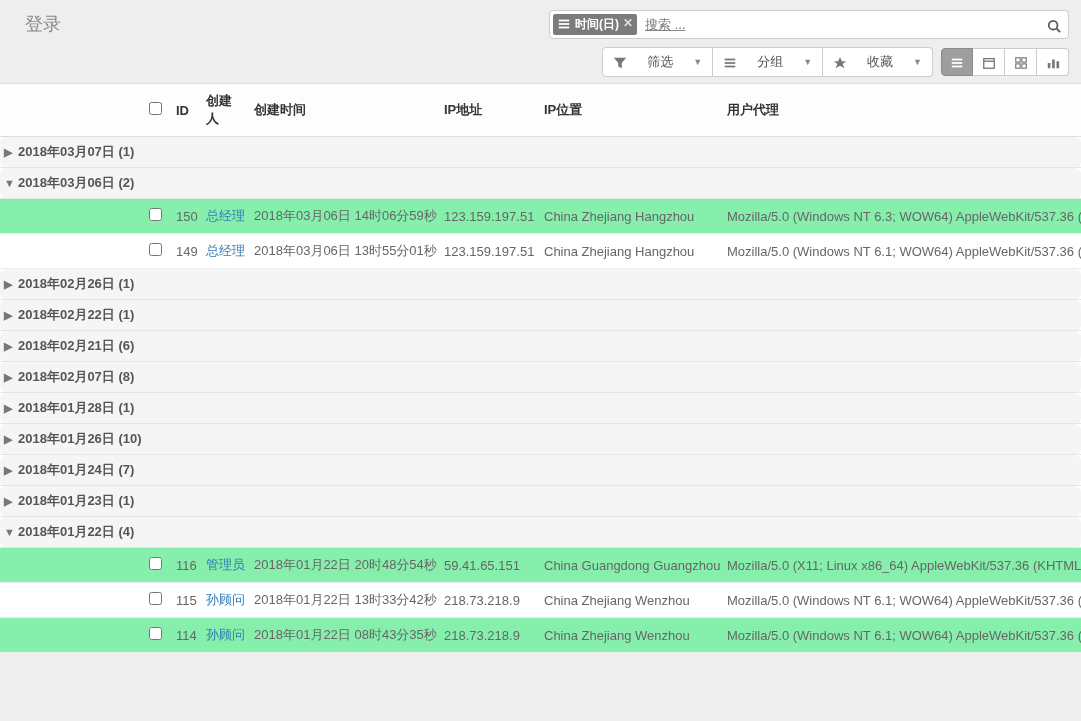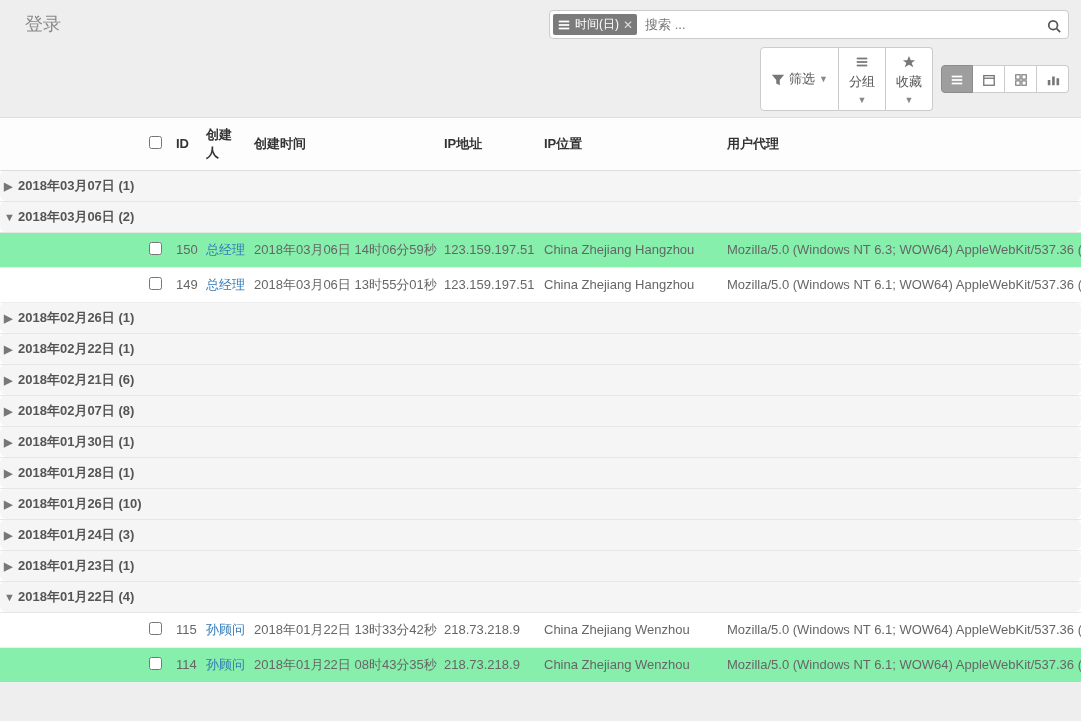--- a/index.html
+++ b/index.html
@@ -2,31 +2,31 @@
 <html><head>
 <meta charset="utf-8">
 <style>
   * { box-sizing: border-box; }
   html, body { margin: 0; padding: 0; font-family: Arial, "Microsoft YaHei", sans-serif; font-size: 13px; color: #4c4c4c; background: #eeeeee; }
   .page { width: 1081px; background: #eeeeee; }
   .topbar { display: flex; align-items: flex-start; justify-content: space-between; padding: 10px 12px 6px 25px; }
   .title { font-size: 18px; color: #888; padding-top: 2px; }
   .right-top { display: flex; flex-direction: column; align-items: flex-end; gap: 8px; }
   .search-wrap { display: flex; align-items: center; width: 520px; border: 1px solid #ccc; border-radius: 4px; background: #fff; padding: 3px; }
-  .chip { display: flex; align-items: center; background: #7b7b7b; color: #fff; border-radius: 2px; padding: 2px 4px 2px 4px; margin-right: 4px; font-size: 12px; }
+  .chip { display: flex; align-items: flex-start; background: #7b7b7b; color: #fff; border-radius: 2px; padding: 2px 4px 2px 4px; margin-right: 4px; font-size: 12px; font-weight: bold; }
   .chip .bars-icon { margin-right: 4px; }
   .chip .x { margin-left: 4px; cursor: pointer; color: #ddd; }
-  .search-input { flex: 1; border: none; outline: none; font-size: 13px; padding: 2px 4px; color: #888; background: transparent; }
+  .search-input { flex: 1; border: none; outline: none; font-size: 13px; padding: 2px 4px; color: #888; background: transparent; text-decoration: underline; }
   .search-btn { width: 22px; text-align: center; color: #666; cursor: pointer; font-size: 14px; }
   .toolbar { display: flex; align-items: center; gap: 8px; }
   .btn-group { display: flex; }
-  .btn { display: flex; align-items: center; gap: 4px; border: 1px solid #ccc; background: #fff; color: #555; padding: 5px 10px; font-size: 13px; cursor: pointer; }
+  .btn { display: flex; align-items: center; gap: 20px; border: 1px solid #ccc; background: #fff; color: #555; padding: 5px 10px; font-size: 13px; cursor: pointer; }
   .btn:first-child { border-top-left-radius: 4px; border-bottom-left-radius: 4px; }
   .btn:last-child { border-top-right-radius: 4px; border-bottom-right-radius: 4px; }
-  .btn + .btn { border-left: none; flex-direction: column; }
+  .btn + .btn { border-left: none; }
   .btn .caret { font-size: 9px; color: #888; }
   .icon-btn { width: 32px; justify-content: center; padding: 5px 0; }
   .icon-btn.active { background: #9e9e9e; color: #fff; border-color: #8c8c8c; }
 
   .table-wrap { background: #fff; border-top: 1px solid #ddd; }
   table { width: 100%; border-collapse: collapse; table-layout: fixed; }
   th { text-align: left; padding: 8px 6px; font-weight: bold; color: #333; border-bottom: 1px solid #ddd; background: #fdfdfd; font-size: 13px; }
   th.chk, td.chk { width: 30px; text-align: center; }
   colgroup .c-indent { width: 140px; }
   colgroup .c-chk { width: 30px; }
@@ -190,36 +190,43 @@
           <tr class="group-row">
             <td colspan="8"><span class="toggle">▶</span><span>2018年02月22日 (1)</span></td>
           </tr>
           <tr class="group-row">
             <td colspan="8"><span class="toggle">▶</span><span>2018年02月21日 (6)</span></td>
           </tr>
           <tr class="group-row">
             <td colspan="8"><span class="toggle">▶</span><span>2018年02月07日 (8)</span></td>
           </tr>
           <tr class="group-row">
-            <td colspan="8"><span class="toggle">▶</span><span>2018年01月30日 (1)</span></td>
-          </tr>
-          <tr class="group-row">
             <td colspan="8"><span class="toggle">▶</span><span>2018年01月28日 (1)</span></td>
           </tr>
           <tr class="group-row">
             <td colspan="8"><span class="toggle">▶</span><span>2018年01月26日 (10)</span></td>
           </tr>
           <tr class="group-row">
-            <td colspan="8"><span class="toggle">▶</span><span>2018年01月24日 (3)</span></td>
+            <td colspan="8"><span class="toggle">▶</span><span>2018年01月24日 (7)</span></td>
           </tr>
           <tr class="group-row">
             <td colspan="8"><span class="toggle">▶</span><span>2018年01月23日 (1)</span></td>
           </tr>
           <tr class="group-row">
             <td colspan="8"><span class="toggle">▼</span><span>2018年01月22日 (4)</span></td>
+          </tr>
+          <tr class="data-row striped">
+            <td></td>
+            <td class="chk"><input type="checkbox" style=""></td>
+            <td>116</td>
+            <td><a class="link" href="#">管理员</a></td>
+            <td>2018年01月22日 20时48分54秒</td>
+            <td>59.41.65.151</td>
+            <td>China Guangdong Guangzhou</td>
+            <td>Mozilla/5.0 (X11; Linux x86_64) AppleWebKit/537.36 (KHTML</td>
           </tr>
           <tr class="data-row">
             <td></td>
             <td class="chk"><input type="checkbox" style=""></td>
             <td>115</td>
             <td><a class="link" href="#">孙顾问</a></td>
             <td>2018年01月22日 13时33分42秒</td>
             <td>218.73.218.9</td>
             <td>China Zhejiang Wenzhou</td>
             <td>Mozilla/5.0 (Windows NT 6.1; WOW64) AppleWebKit/537.36 (</td>

